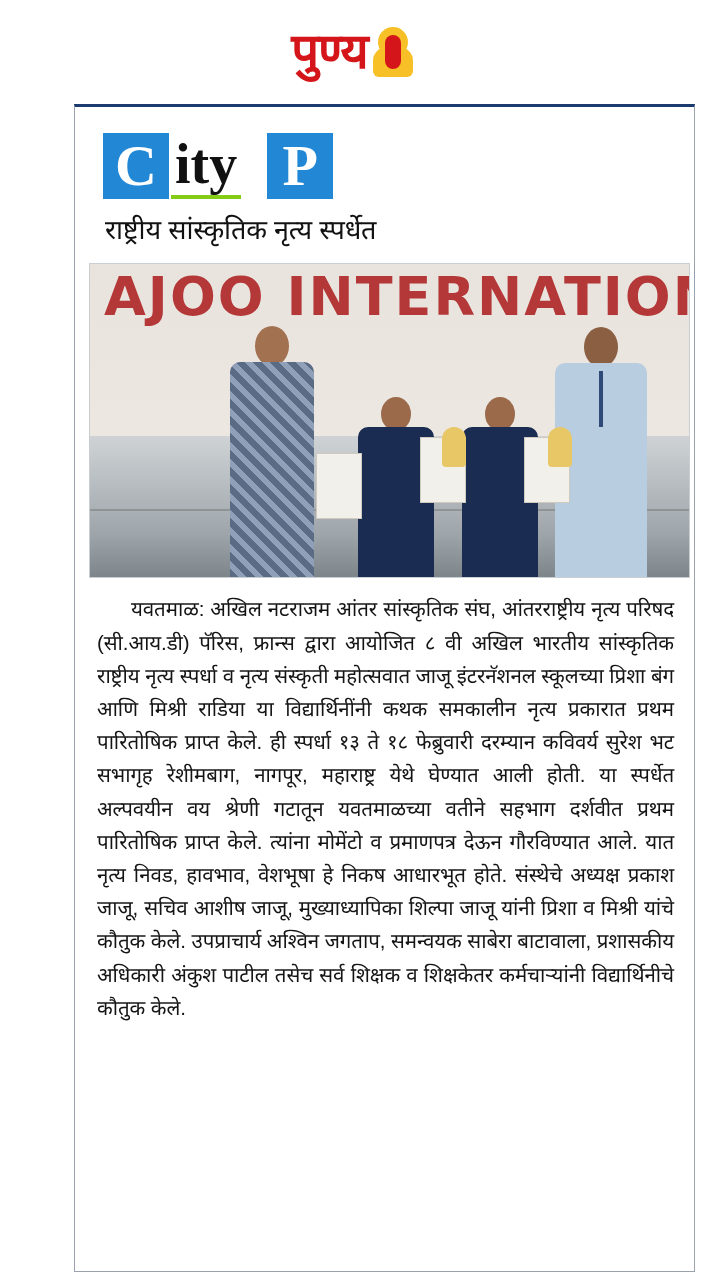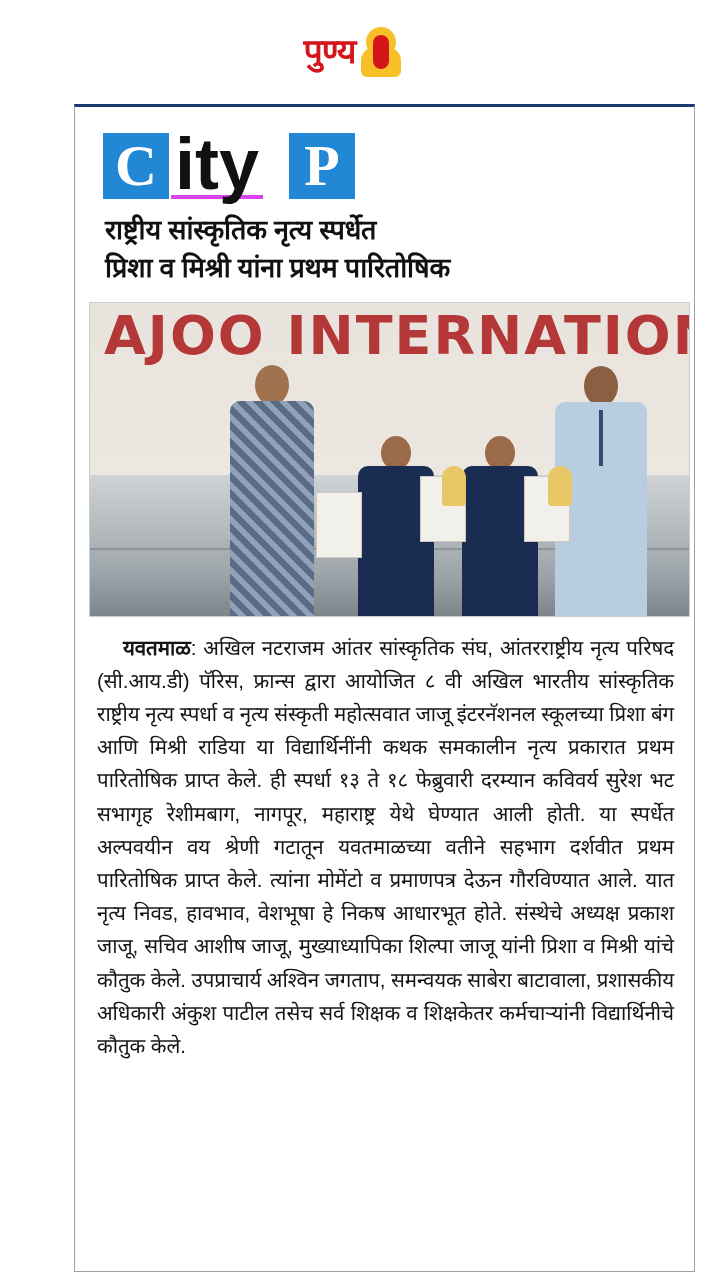--- a/index.html
+++ b/index.html
@@ -20,21 +20,21 @@
   .masthead {
     height: 96px;
     display: flex;
     align-items: center;
     justify-content: center;
     padding-top: 6px;
   }
   .masthead-word {
     font-family: "DejaVu Sans", sans-serif;
     font-weight: bold;
-    font-size: 34px;
+    font-size: 49px;
     color: #d4161a;
     letter-spacing: -1px;
     line-height: 1;
   }
   .masthead-emblem {
     width: 46px;
     height: 52px;
     margin: 0 2px;
     position: relative;
     display: inline-block;
@@ -90,36 +90,36 @@
     width: 66px; height: 66px;
     background: #2288d6;
     color: #ffffff;
     font-family: "Liberation Serif", serif;
     font-weight: bold;
     font-size: 58px;
     line-height: 66px;
     text-align: center;
   }
   .cp-rest {
-    font-family: Liberation Sans, sans-serif;
-    font-weight: bold;
-    font-size: 72px;
+    font-family: Liberation Serif, serif;
+    font-weight: bold;
+    font-size: 56px;
     line-height: 62px;
     color: #111;
-    border-bottom: 4px solid #d946ef;
+    border-bottom: 4px solid #84cc16;
     padding: 0 4px 0 4px;
     margin-left: 2px;
     height: 66px;
   }
   .cp-gap { width: 26px; }
 
   
   .headline {
     font-family: "Liberation Sans", sans-serif;
-    font-weight: bold;
+    font-weight: normal;
     font-size: 27px;
     line-height: 1.42;
     color: #111;
     margin: 12px 0 14px 16px;
     letter-spacing: -0.2px;
   }
 
   
   .photo {
     position: relative;
@@ -210,22 +210,22 @@
   .article {
     font-family: "Liberation Sans", sans-serif;
     font-size: 20.5px;
     line-height: 1.62;
     color: #141414;
     text-align: justify;
     margin: 14px 6px 0 8px;
     letter-spacing: -0.1px;
   }
   .dateline {
-    font-weight: bold;
-    margin-left: 26px;
+    font-weight: normal;
+    margin-left: 34px;
   }
 </style>
 </head>
 <body>
 
 <div class="masthead">
   <span class="masthead-word">पुण्य</span>
   <span class="masthead-emblem">
     <span class="halo"></span>
     <span class="body"></span>
@@ -241,21 +241,20 @@
       <span class="cp-rest">ity</span>
     </span>
     <span class="cp-gap"></span>
     <span class="cp-group">
       <span class="cp-cap">P</span>
     </span>
   </div>
 
   <h1 class="headline">
     <div>राष्ट्रीय सांस्कृतिक नृत्य स्पर्धेत</div>
-    <div>प्रिशा व मिश्री यांना प्रथम पारितोषिक</div>
   </h1>
 
   <div class="photo">
     <div class="banner"></div>
     <div class="banner-text">AJOO INTERNATIONAL SCHOOL</div>
     <div class="wall"></div>
     <div class="floor-line"></div>
 
     <div class="person p-woman">
       <div class="p-head"></div>

